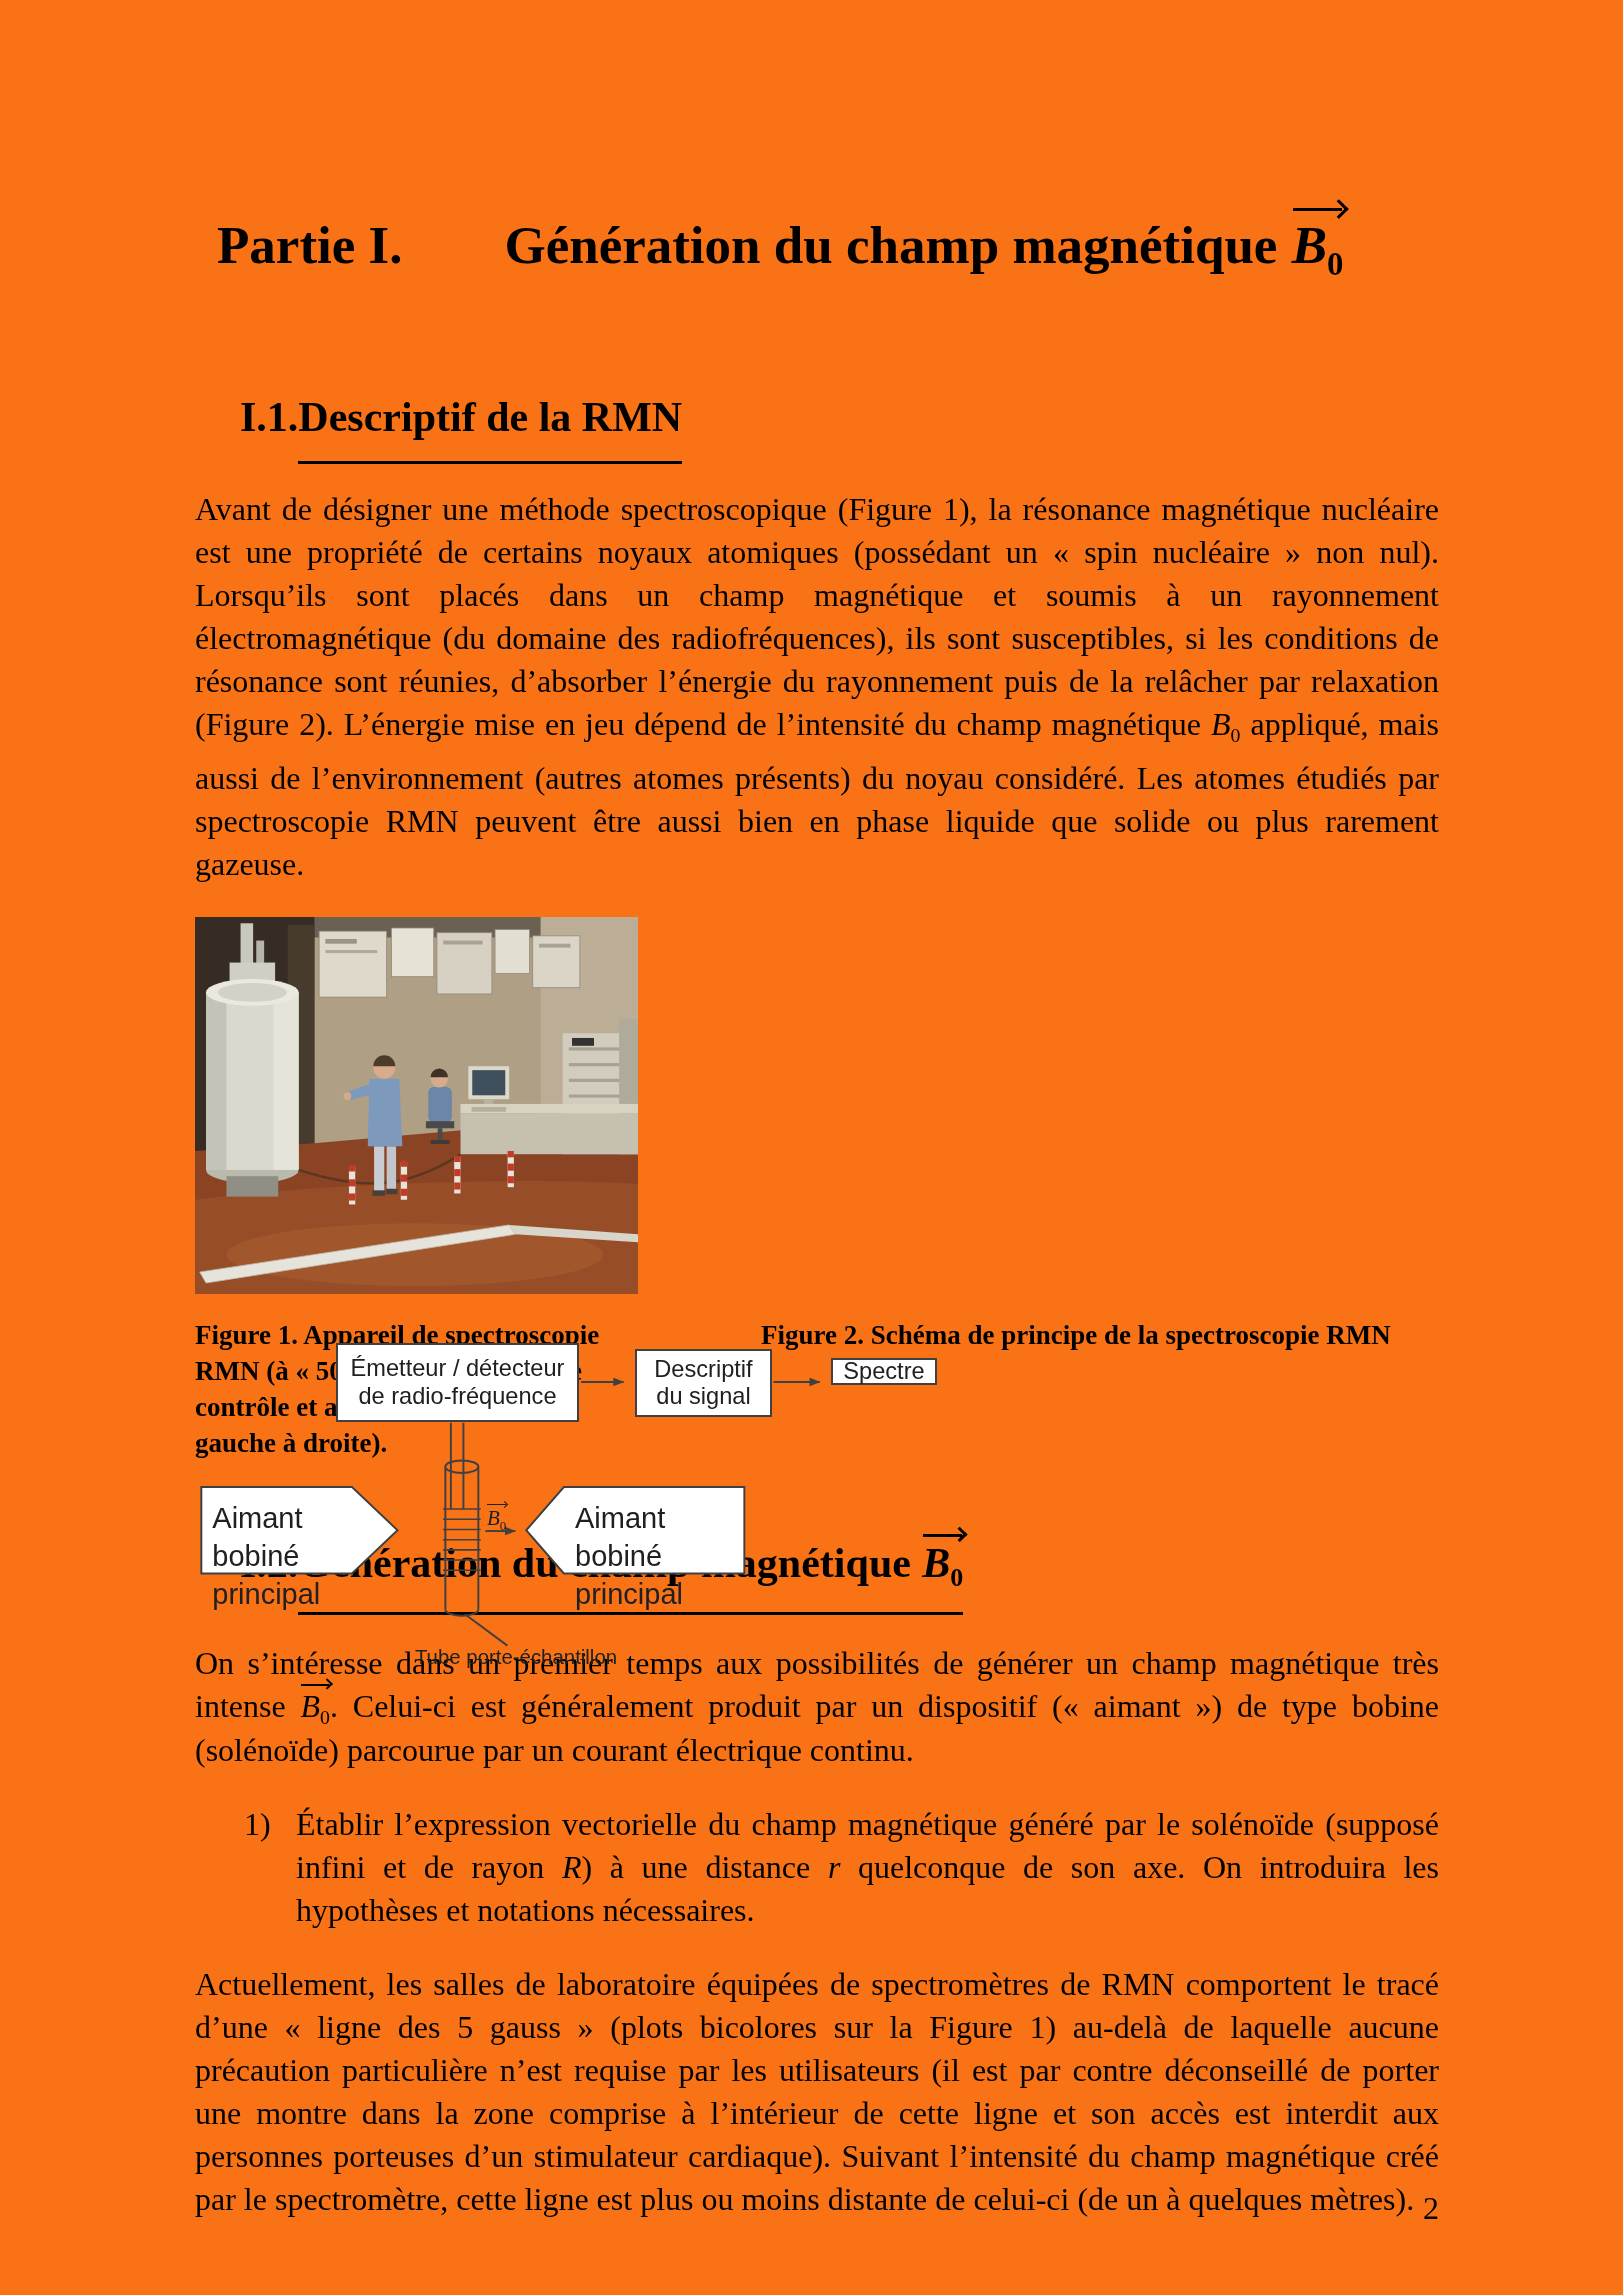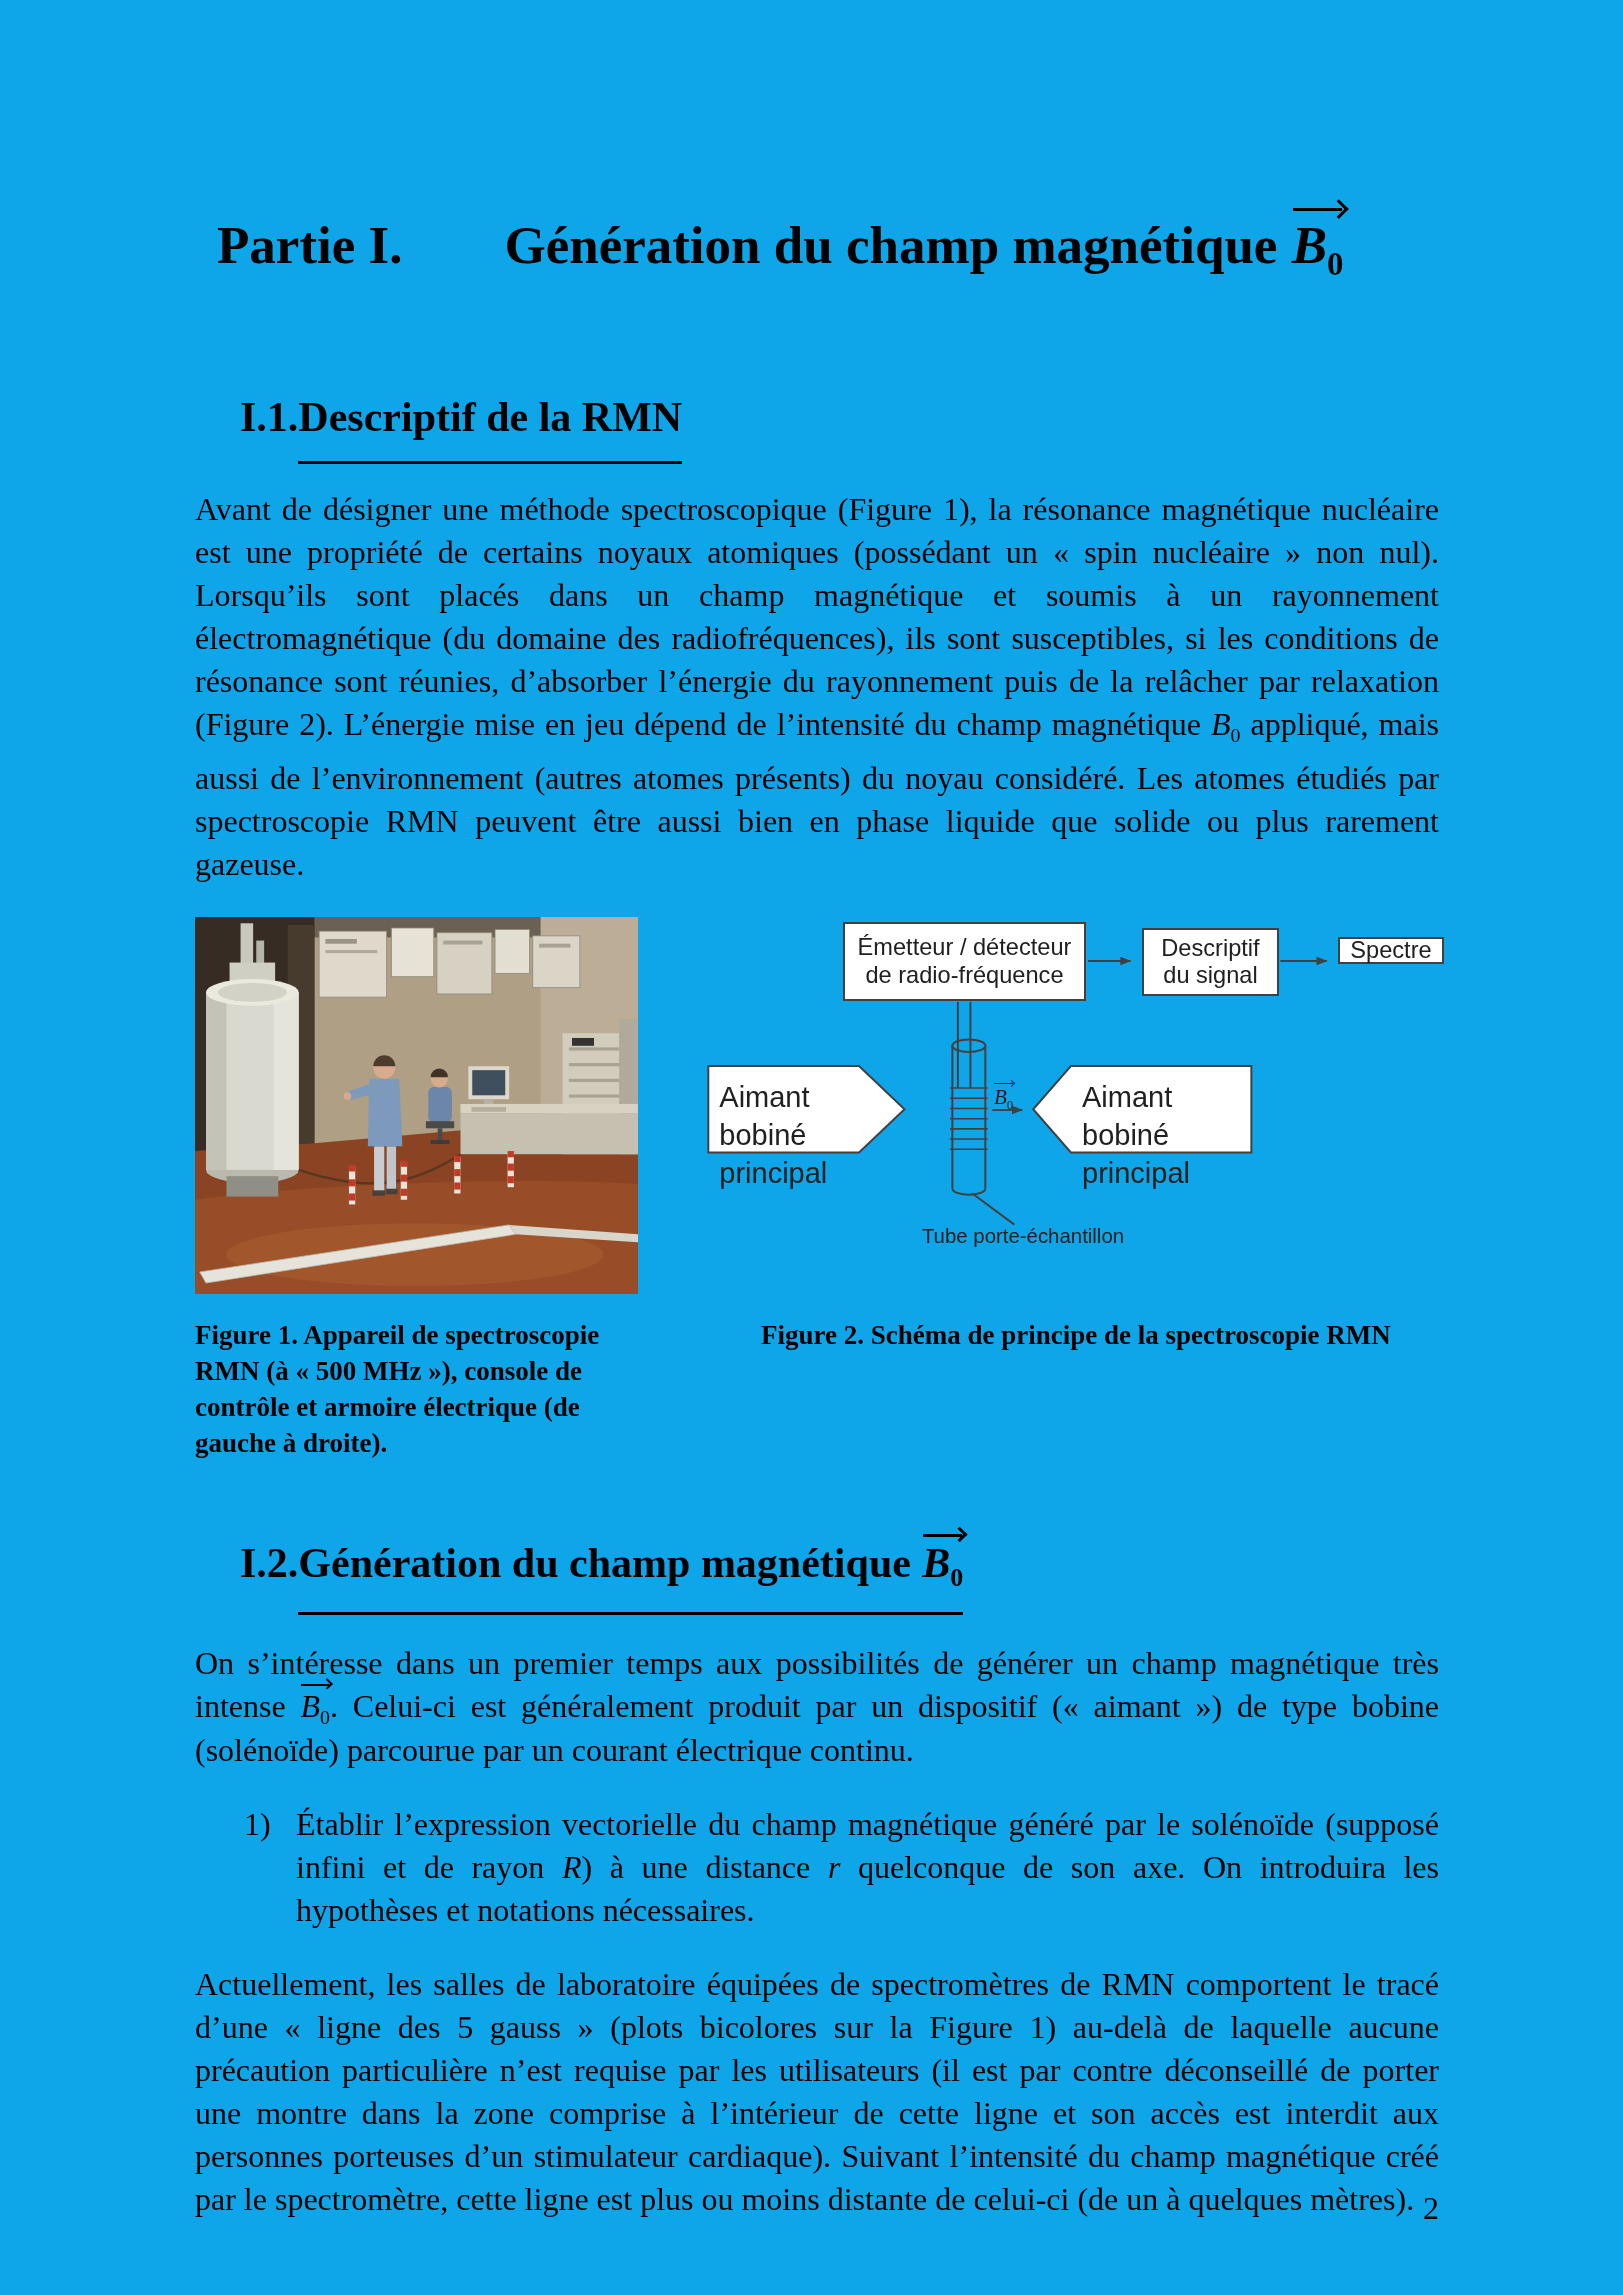--- a/index.html
+++ b/index.html
@@ -1,18 +1,18 @@
 <!DOCTYPE html>
 <html style="font-size:12.6px"><head>
 <meta charset="utf-8">
 <style>
   * { box-sizing: border-box; }
   html,body { margin:0; padding:0; background:#ffffff; }
   .page {
-    position:relative; width:1623px; height:2295px; background:#0ea5e9;
+    position:relative; width:1623px; height:2295px; background:#f97316;
     font-family:"Liberation Serif", serif; color:#000; overflow:hidden;
   }
   .content { padding:196px 184px 0 195px; }
 
   
   h1.title {
     margin:0; padding:15.7px 0 0 22px; font-size:53px; font-weight:bold;
     display:flex; gap:102px; line-height:1.25;
   }
 
@@ -41,21 +41,21 @@
     content:""; position:absolute; left:0; right:0.06em; top:50%;
     border-top:0.075em solid currentColor;
   }
   .vec-arrow::after {
     content:""; position:absolute; right:0; top:50%; width:0.2em; height:0.2em;
     margin-top:-0.1em; border-top:0.075em solid currentColor;
     border-right:0.075em solid currentColor; transform:rotate(45deg);
   }
 
   
-  .figures-row { display:flex; align-items:flex-start; gap:64px; margin-top:31px; height:378px; }
+  .figures-row { display:flex; align-items:flex-start; gap:44px; margin-top:31px; height:378px;flex-direction:column; }
   figure.photo { margin:0; width:443px; height:377px; flex:none; }
   figure.photo svg { display:block; width:100%; height:100%; }
 
   .diagram {
     position:relative; width:755px; height:339px; flex:none;
     font-family:"Liberation Sans", sans-serif; color:#202020;
   }
   .diagram svg.diagram-svg { position:absolute; inset:0; width:100%; height:100%; }
   .dbox {
     position:absolute; border:2.4px solid #404040; background:#fff;

